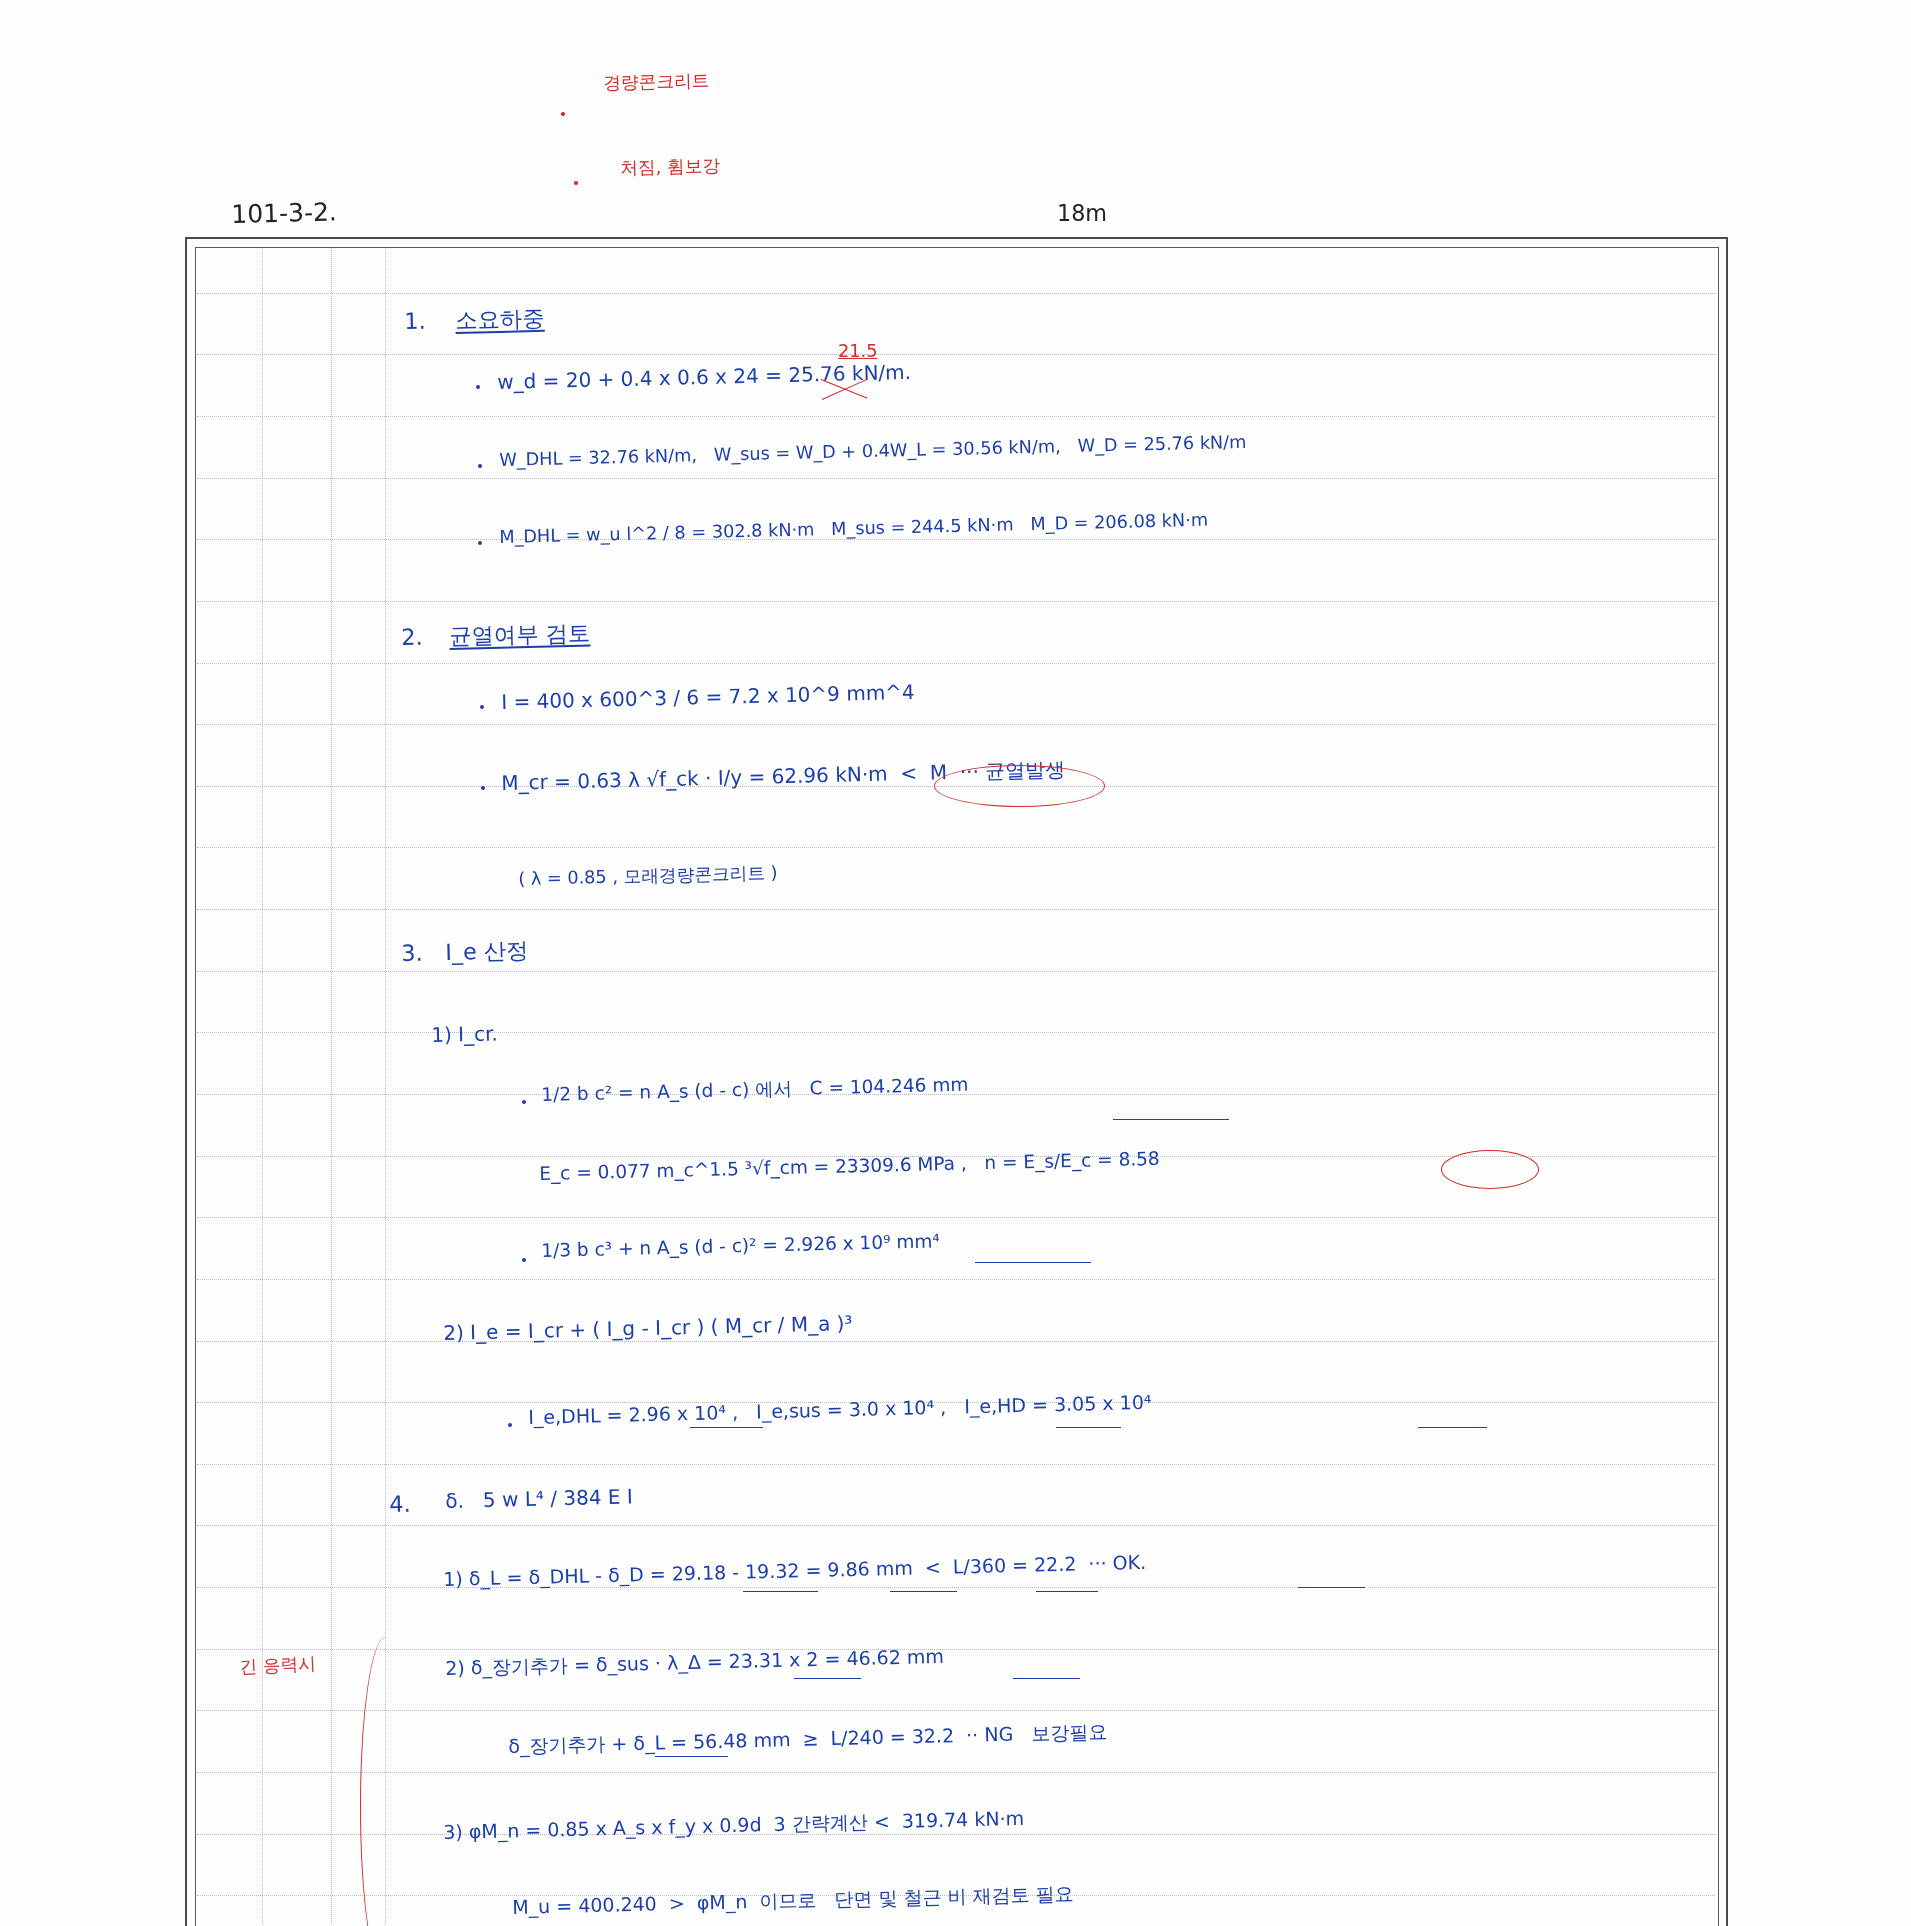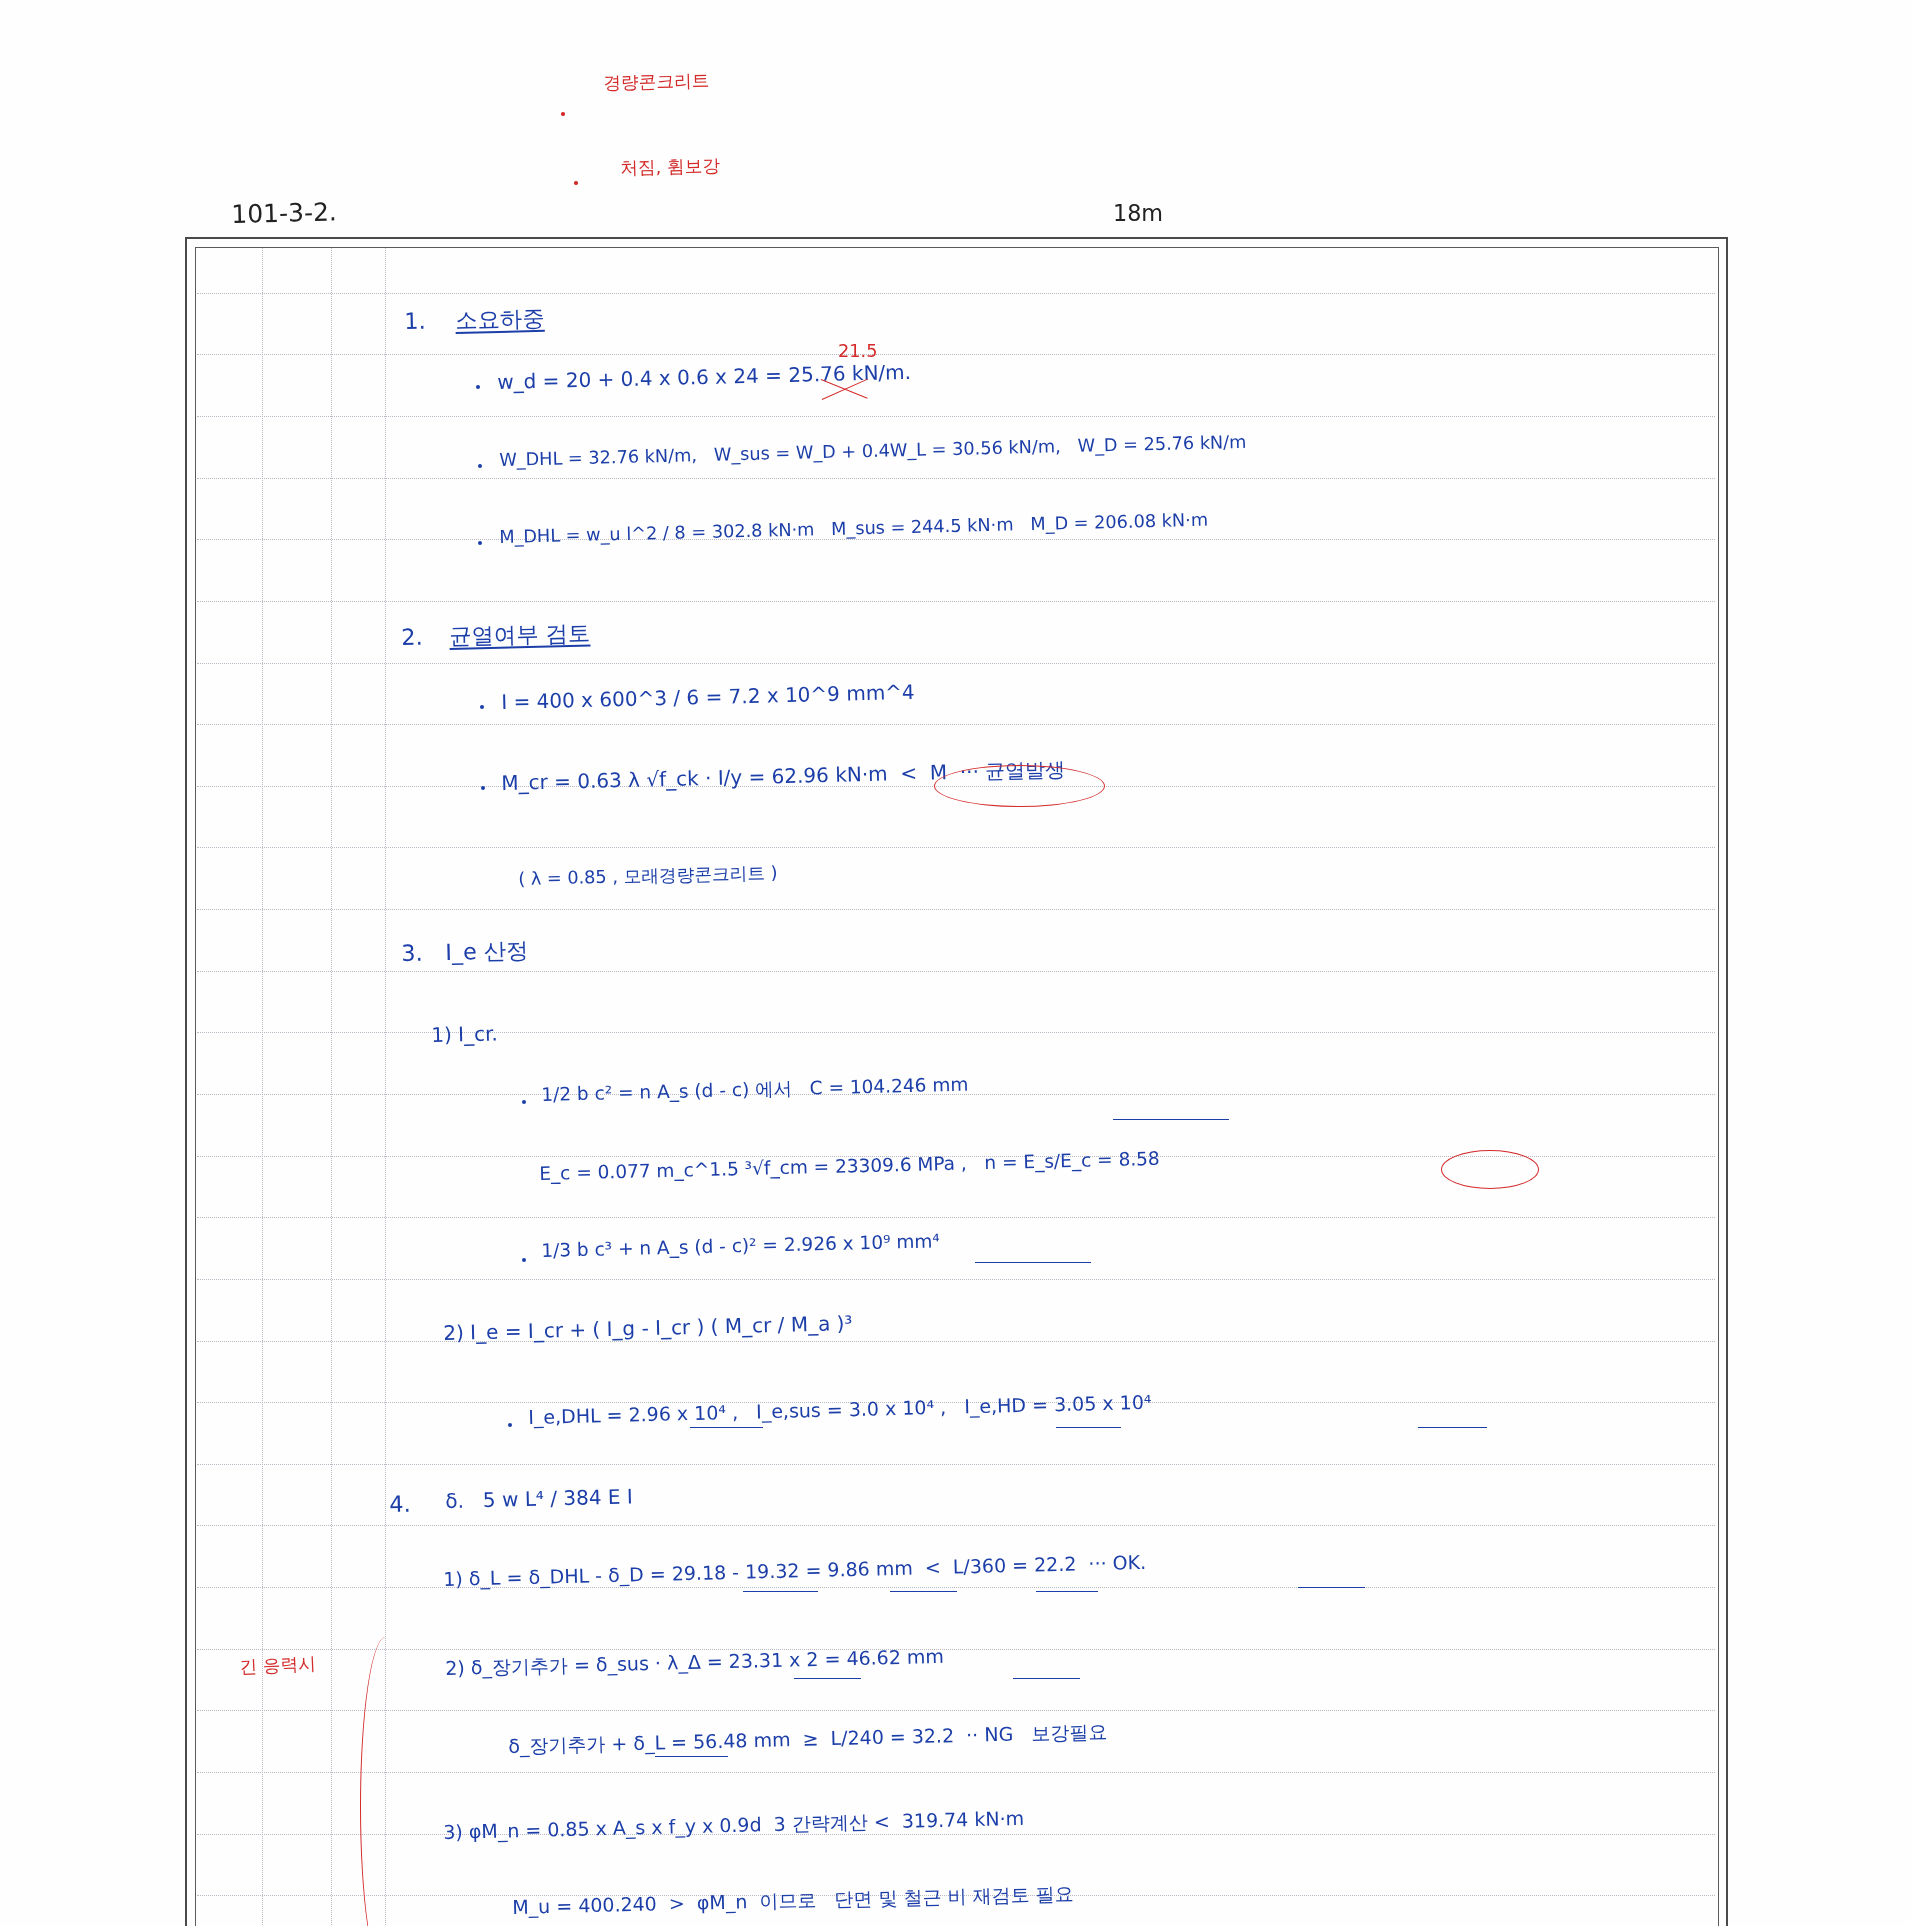--- a/index.html
+++ b/index.html
@@ -146,30 +146,30 @@
   <div class="rule" style="top:1834px"></div>
   <div class="rule" style="top:1895px"></div>
 
   <div class="vrule" style="left:262px"></div>
   <div class="vrule" style="left:331px"></div>
   <div class="vrule" style="left:385px"></div>
 
   <div class="hw red s46 slant" style="left:603px; top:71px;">경량콘크리트</div>
   <div class="hw red s46 slant" style="left:620px; top:156px;">처짐, 휨보강</div>
   <div class="hw black s64 slant" style="left:231px; top:200px;">101-3-2.</div>
-  <div class="hw black s58" style="left:1113px; top:200px;">18m</div>
+  <div class="hw black s58" style="left:1057px; top:200px;">18m</div>
   <div class="dot red" style="left:561px; top:112px; width:3.5px; height:3.5px;"></div>
   <div class="dot red" style="left:574px; top:181px; width:3.5px; height:3.5px;"></div>
 
   <div class="hw blue s58 slant" style="left:404px; top:308px;">1.</div>
   <div class="hw blue s58 ul slant" style="left:455px; top:306px;">소요하중</div>
 
   <div class="dot" style="left:476px; top:385px;"></div>
   <div class="hw blue s52 slant" style="left:497px; top:370px;">w_d = 20 + 0.4 x 0.6 x 24 = 25.76 kN/m.</div>
-  <div class="hw red s46" style="left:838px; top:341px;">21.5</div>
+  <div class="hw red s46" style="left:838px; top:341px;text-decoration:underline;">21.5</div>
   <div class="xline" style="left:821px; top:379px; width:50px; transform:rotate(22deg);"></div>
   <div class="xline" style="left:822px; top:399px; width:50px; transform:rotate(-24deg);"></div>
 
   <div class="dot" style="left:478px; top:464px;"></div>
   <div class="hw blue s46 slant" style="left:499px; top:450px;">W_DHL = 32.76 kN/m,   W_sus = W_D + 0.4W_L = 30.56 kN/m,   W_D = 25.76 kN/m</div>
 
   <div class="dot" style="left:478px; top:541px;"></div>
   <div class="hw blue s46 slant" style="left:499px; top:527px;">M_DHL = w_u l^2 / 8 = 302.8 kN·m   M_sus = 244.5 kN·m   M_D = 206.08 kN·m</div>
 
   <div class="hw blue s58 slant" style="left:401px; top:624px;">2.</div>

